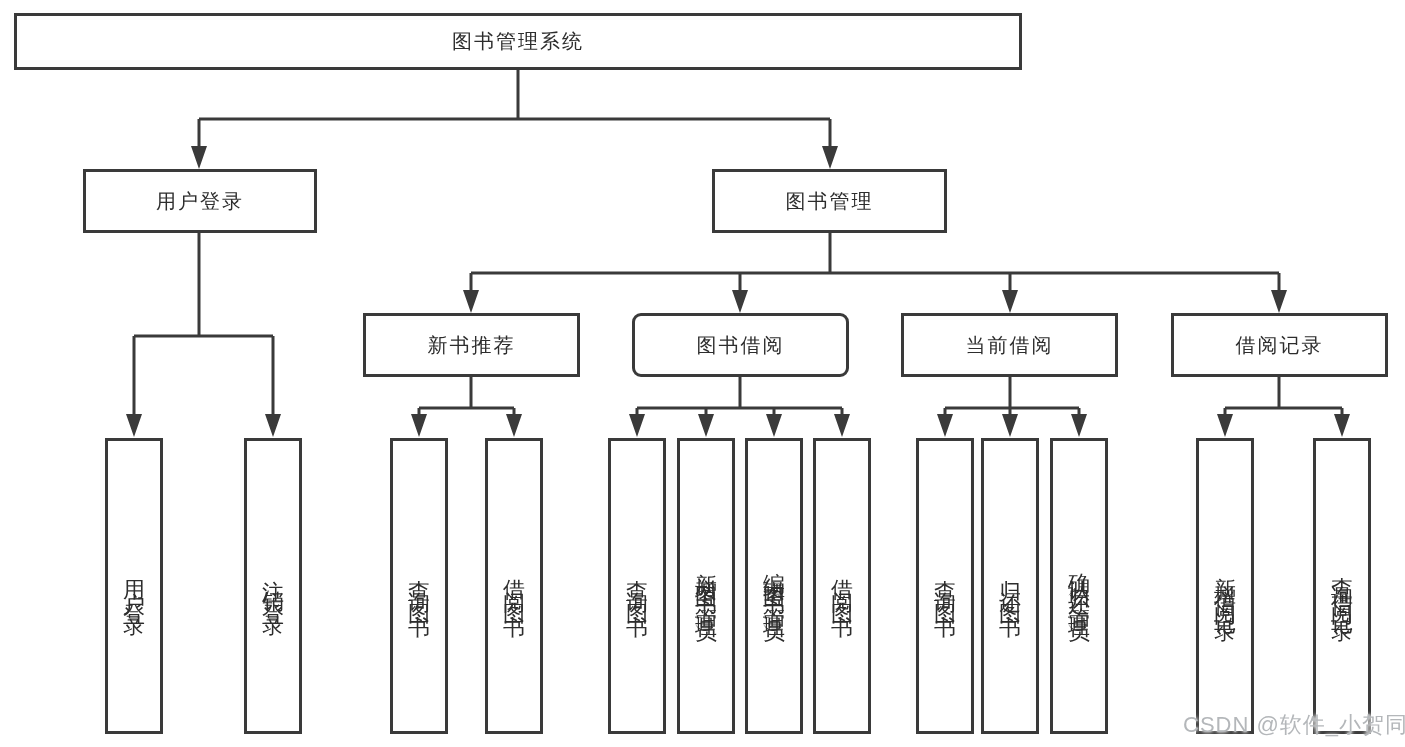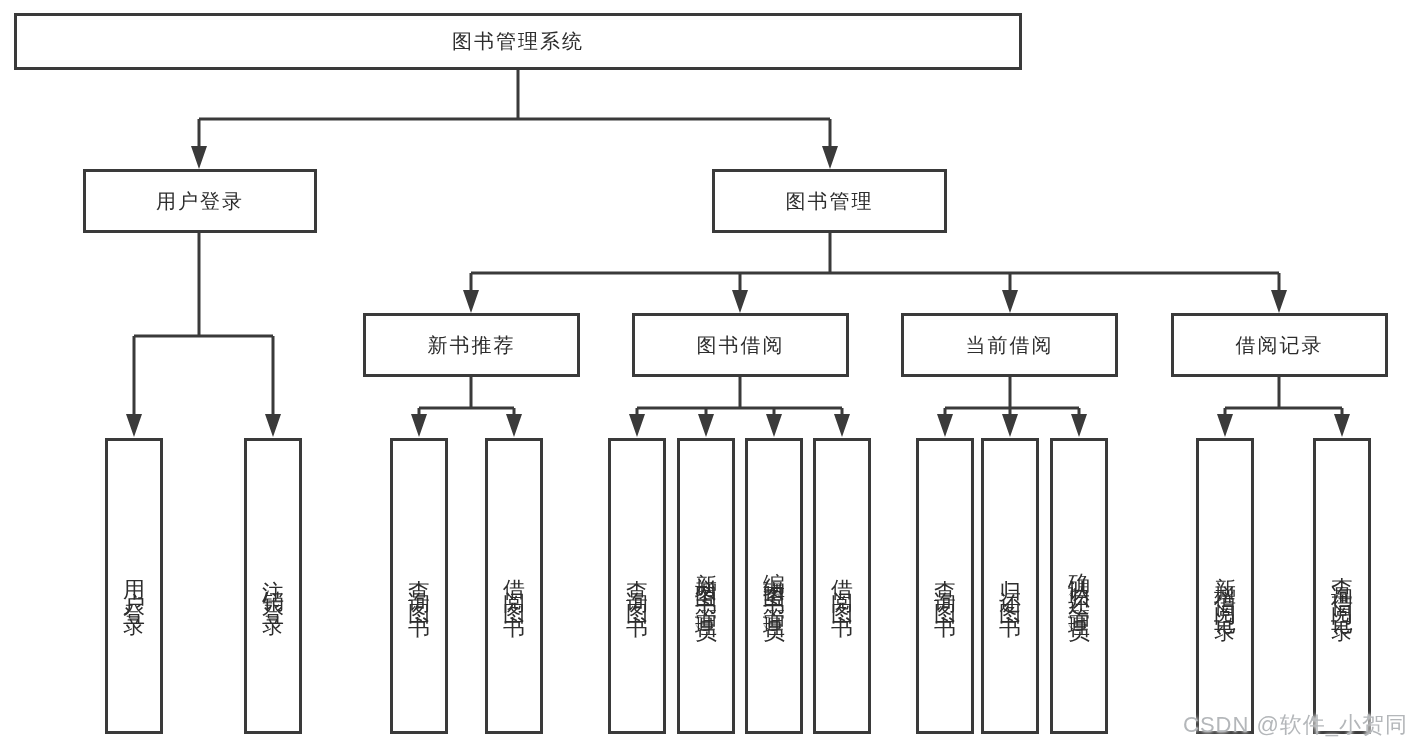--- a/index.html
+++ b/index.html
@@ -50,21 +50,21 @@
              M937 414 h16 l-8 23 z M1002 414 h16 l-8 23 z M1071 414 h16 l-8 23 z
              M1217 414 h16 l-8 23 z M1334 414 h16 l-8 23 z"></path>
   </svg>
 
   <div class="box hbox" style="left:14px; top:13px; width:1008px; height:57px;">图书管理系统</div>
 
   <div class="box hbox" style="left:83px; top:169px; width:234px; height:64px;">用户登录</div>
   <div class="box hbox" style="left:363px; top:313px; width:217px; height:64px;">新书推荐</div>
 
   <div class="box hbox" style="left:712px; top:169px; width:235px; height:64px;">图书管理</div>
-  <div class="box hbox" style="left:632px; top:313px; width:217px; height:64px;">图书借阅</div>
+  <div class="box hbox" style="left:632px; top:313px; width:217px; height:64px;border-radius:9px;">图书借阅</div>
   <div class="box hbox" style="left:901px; top:313px; width:217px; height:64px;">当前借阅</div>
   <div class="box hbox" style="left:1171px; top:313px; width:217px; height:64px;">借阅记录</div>
 
   <div class="box leaf sp4" style="left:105px; top:438px; width:58px; height:296px;">用户登录</div>
   <div class="box leaf sp4" style="left:244px; top:438px; width:58px; height:296px;">注销登录</div>
 
   <div class="box leaf sp4" style="left:390px; top:438px; width:58px; height:296px;">查询图书</div>
   <div class="box leaf sp4" style="left:485px; top:438px; width:58px; height:296px;">借阅图书</div>
 
   <div class="box leaf sp4" style="left:608px; top:438px; width:58px; height:296px;">查询图书</div>

